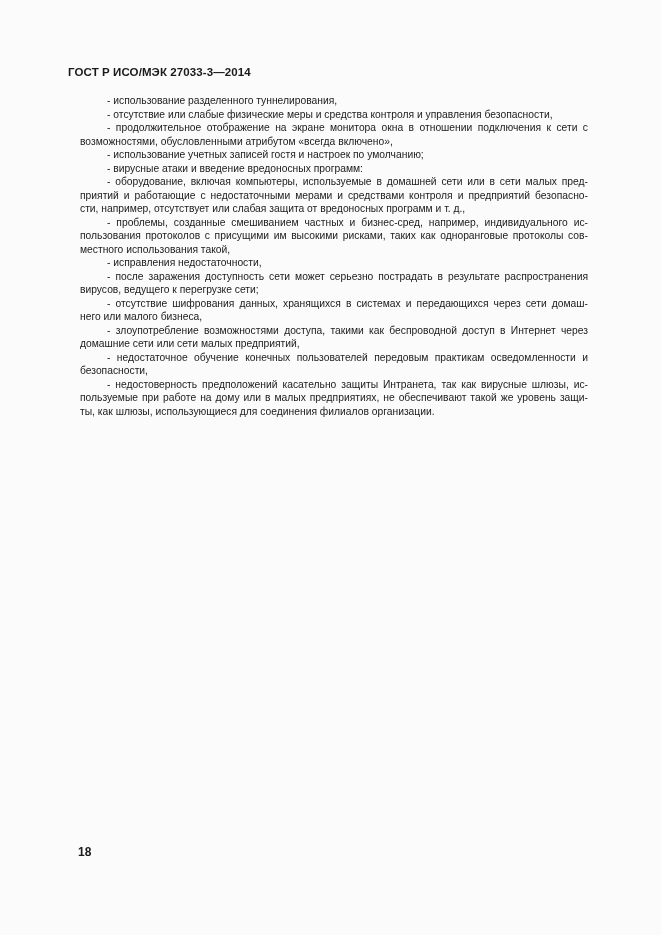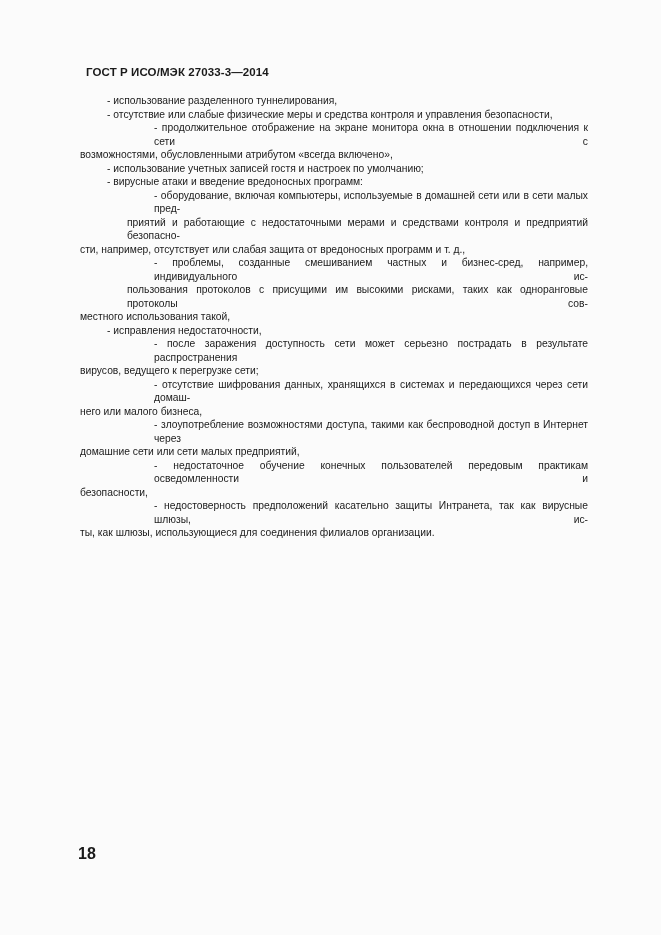--- a/index.html
+++ b/index.html
@@ -1,33 +1,33 @@
 <!DOCTYPE html>
 <html><head>
 <meta charset="utf-8">
 <style>
   html, body { margin: 0; padding: 0; }
   body {
     width: 661px; height: 935px; background: #fbfbfb; position: relative; overflow: hidden;
     font-family: "Liberation Sans", sans-serif; color: #1a1a1a;
   }
   .header {
-    position: absolute; left: 86px; top: 66px;
+    position: absolute; left: 68px; top: 66px;
     font-size: 11.5px; font-weight: bold; letter-spacing: 0.1px;
   }
   .content {
     position: absolute; left: 80px; top: 94px; width: 508px;
     font-size: 10.3px; line-height: 13.5px;
   }
   .line { white-space: nowrap; display: block; }
   .line.indent { padding-left: 27px; }
-  .line.just { text-align: justify; text-align-last: justify; white-space: normal; margin-left: 47px; }
+  .line.just { text-align: justify; text-align-last: justify; white-space: normal; }
   .page-number {
     position: absolute; left: 78px; top: 845px;
-    font-size: 16px; font-weight: bold;
+    font-size: 12px; font-weight: bold;
   }
 </style>
 </head>
 <body>
 
 <div class="header">ГОСТ Р ИСО/МЭК 27033-3—2014</div>
 
 <div class="content" id="content">
     <span class="line indent">- использование разделенного туннелирования,</span>
     <span class="line indent">- отсутствие или слабые физические меры и средства контроля и управления безопасности,</span>
@@ -44,16 +44,17 @@
     <span class="line indent">- исправления недостаточности,</span>
     <span class="line indent just">- после заражения доступность сети может серьезно пострадать в результате распространения</span>
     <span class="line">вирусов, ведущего к перегрузке сети;</span>
     <span class="line indent just">- отсутствие шифрования данных, хранящихся в системах и передающихся через сети домаш-</span>
     <span class="line">него или малого бизнеса,</span>
     <span class="line indent just">- злоупотребление возможностями доступа, такими как беспроводной доступ в Интернет через</span>
     <span class="line">домашние сети или сети малых предприятий,</span>
     <span class="line indent just">- недостаточное обучение конечных пользователей передовым практикам осведомленности и</span>
     <span class="line">безопасности,</span>
     <span class="line indent just">- недостоверность предположений касательно защиты Интранета, так как вирусные шлюзы, ис-</span>
+    <span class="line just">пользуемые при работе на дому или в малых предприятиях, не обеспечивают такой же уровень защи-</span>
     <span class="line">ты, как шлюзы, использующиеся для соединения филиалов организации.</span>
   </div>
 
 <div class="page-number">18</div>
 
 </body></html>

